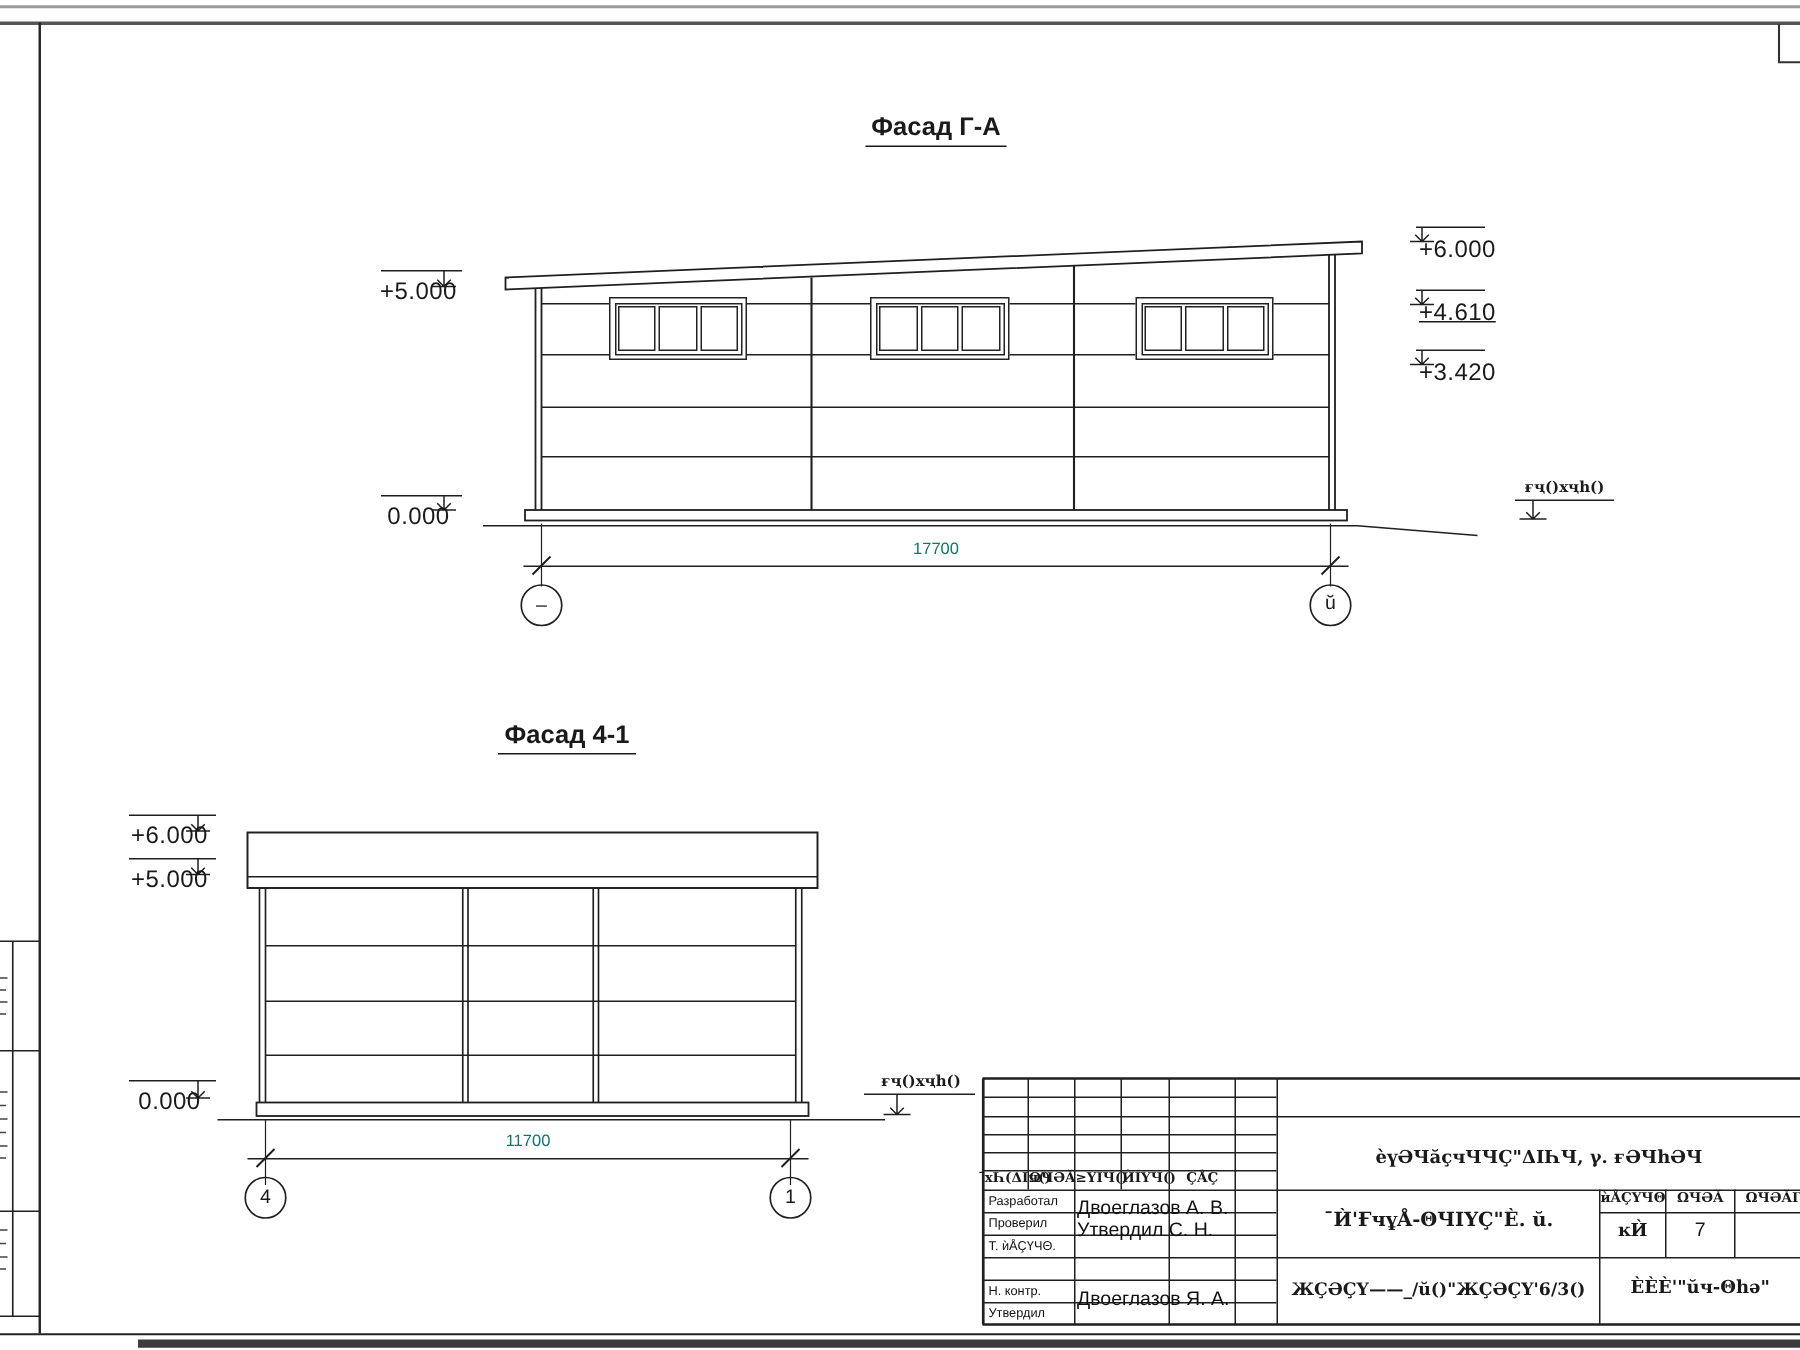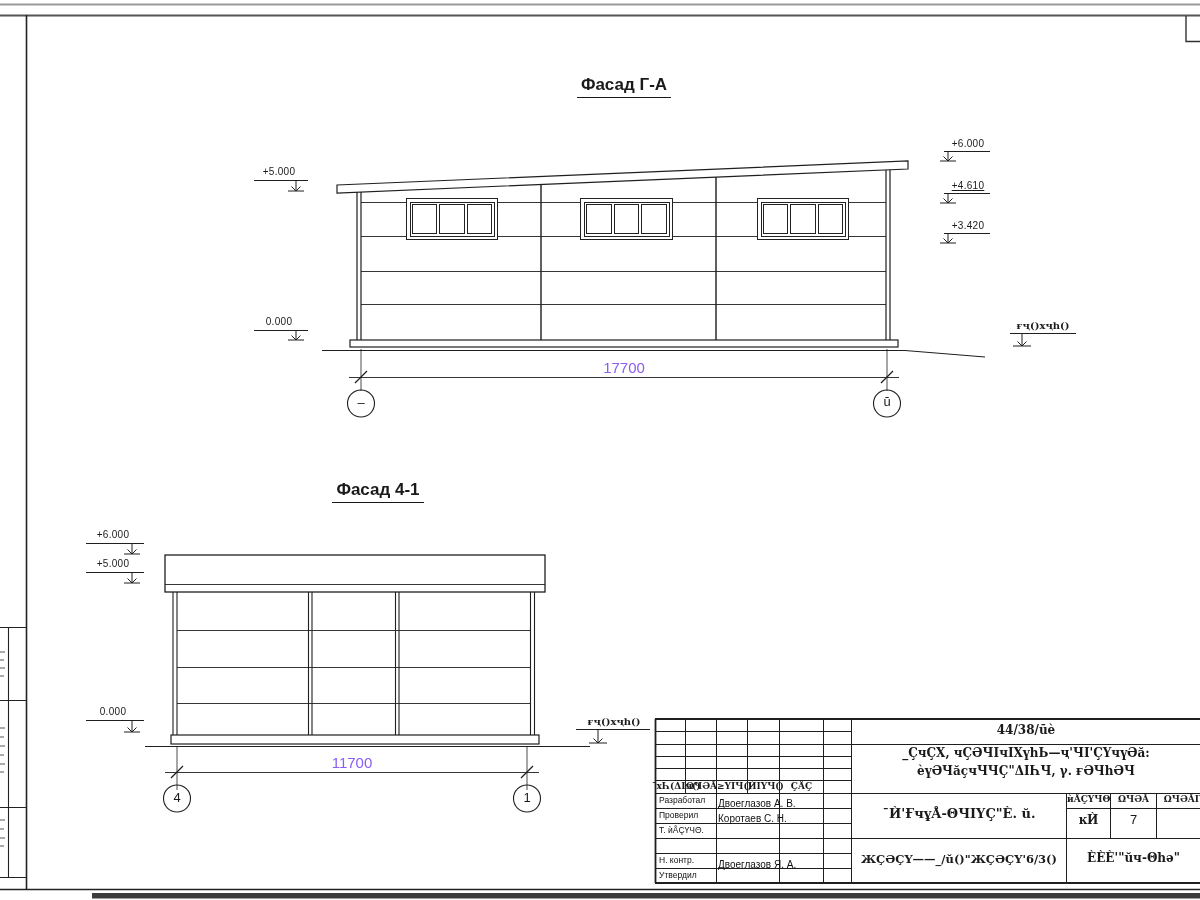--- a/index.html
+++ b/index.html
@@ -3,31 +3,31 @@
 <meta charset="utf-8">
 <style>
   html,body{margin:0;padding:0;}
   body{width:1200px;height:900px;position:relative;overflow:hidden;background:#fff;
        font-family:"Liberation Sans",sans-serif;}
   #sheet{position:absolute;inset:0;}
   svg{position:absolute;top:0;left:0;}
   .t{position:absolute;white-space:nowrap;color:#1a1a1a;font-family:"Liberation Sans",sans-serif;
      font-size:11px;line-height:1.1;}
   .center{text-align:center;}
-  .elev{font-size:10px;letter-spacing:.3px;}
-  .dim{font-size:15px;color:#8b5cf6;text-align:center;}
+  .elev{font-size:16px;letter-spacing:.3px;margin-top:20px;}
+  .dim{font-size:11px;color:#0f766e;text-align:center;}
   .axis{font-size:13px;color:#1a1a1a;}
   .ftitle{font-size:17px;font-weight:bold;}
   .ftitle span{display:inline-block;border-bottom:1.4px solid #1a1a1a;padding:0 4px 2px 4px;}
   .serifb{font-family:"DejaVu Serif",serif;font-weight:bold;}
   .garb{font-family:"DejaVu Serif",serif;font-weight:bold;font-size:10px;}
   .tb-big{font-size:12px;}
   .tb-hdr{font-size:9px;}
   .tb-role{font-size:8.5px;color:#111;}
-  .tb-name{font-size:10px;color:#111;}
+  .tb-name{font-size:13px;color:#111;}
   .window{position:absolute;border:1.5px solid #222;background:#fff;padding:2.5px;box-sizing:border-box;}
   .winner{height:100%;border:1px solid #222;display:flex;padding:1.5px;gap:2px;box-sizing:border-box;}
   .pane{flex:1;border:1px solid #222;}
 </style>
 </head>
 <body>
 
 <div id="sheet">
 
 <svg width="1200" height="900" viewBox="0 0 1200 900">
@@ -136,37 +136,35 @@
 
 <div class="t ftitle center" style="left:320px;top:481px;width:116px;"><span>Фасад 4-1</span></div>
 <div class="t elev center" style="left:86px;top:529px;width:54px;">+6.000</div>
 <div class="t elev center" style="left:86px;top:558px;width:54px;">+5.000</div>
 <div class="t elev center" style="left:86px;top:706px;width:54px;">0.000</div>
 <div class="t garb center" style="left:578px;top:716px;width:72px;">ғҷ()хҷһ()</div>
 <div class="t dim center" style="left:302px;top:755px;width:100px;">11700</div>
 <div class="t axis center" style="left:163px;top:791px;width:28px;">4</div>
 <div class="t axis center" style="left:513px;top:791px;width:28px;">1</div>
 
-<div class="t serifb tb-big center" style="left:852px;top:724px;width:348px;">44/38/ūè</div>
-<div class="t serifb tb-big center" style="left:852px;top:747px;width:348px;">_ÇчÇХ, чÇӘЧIчIХүһЬ—ҷ'ЧI'ÇҮчүӘă:</div>
 <div class="t serifb tb-big center" style="left:852px;top:765px;width:348px;">ѐүӘЧăçчЧЧÇ"ΔIҺЧ, γ. ғӘЧһӘЧ</div>
 <div class="t serifb center" style="left:852px;top:807px;width:214px;font-size:13px;">¯Ѝ'ҒчұÅ-ΘЧIҮÇ"È. ŭ.</div>
 <div class="t serifb center" style="left:852px;top:853px;width:214px;font-size:11.5px;">ЖÇӘÇҮ——_/ŭ()"ЖÇӘÇҮ'6/3()</div>
 <div class="t serifb tb-big center" style="left:1067px;top:852px;width:133px;">ÈÈÈ'"ŭч-Θһә"</div>
 
 <div class="t serifb tb-hdr center" style="left:652px;top:782px;width:36px;">¯хҺ(ΔIч()</div>
 <div class="t serifb tb-hdr center" style="left:686px;top:782px;width:30px;">ΩЧӘĂ</div>
 <div class="t serifb tb-hdr center" style="left:717px;top:782px;width:30px;">≥ҮIЧ()</div>
 <div class="t serifb tb-hdr center" style="left:748px;top:782px;width:31px;">ЍIҮЧ()</div>
 <div class="t serifb tb-hdr center" style="left:780px;top:782px;width:43px;">ÇÅÇ</div>
 
 <div class="t tb-role" style="left:659px;top:796px;">Разработал</div>
 <div class="t tb-name" style="left:718px;top:797.5px;">Двоеглазов А. В.</div>
 <div class="t tb-role" style="left:659px;top:811px;">Проверил</div>
-<div class="t tb-name" style="left:718px;top:812.5px;">Коротаев С. Н.</div>
+<div class="t tb-name" style="left:718px;top:812.5px;">Утвердил С. Н.</div>
 <div class="t tb-role" style="left:659px;top:826px;">Т. ѝÅÇҮЧΘ.</div>
 <div class="t tb-role" style="left:659px;top:856px;">Н. контр.</div>
 <div class="t tb-name" style="left:718px;top:858.5px;">Двоеглазов Я. А.</div>
 <div class="t tb-role" style="left:659px;top:871px;text-align:right;">Утвердил</div>
 
 <div class="t serifb tb-hdr center" style="left:1067px;top:795px;width:43px;">ѝÅÇҮЧΘ</div>
 <div class="t serifb tb-hdr center" style="left:1111px;top:795px;width:45px;">ΩЧӘĂ</div>
 <div class="t serifb tb-hdr center" style="left:1157px;top:795px;width:55px;">ΩЧӘĂIҮ</div>
 <div class="t serifb tb-big center" style="left:1067px;top:814px;width:43px;">ĸЍ</div>
 <div class="t center" style="left:1111px;top:813px;width:45px;font-size:13px;">7</div>

